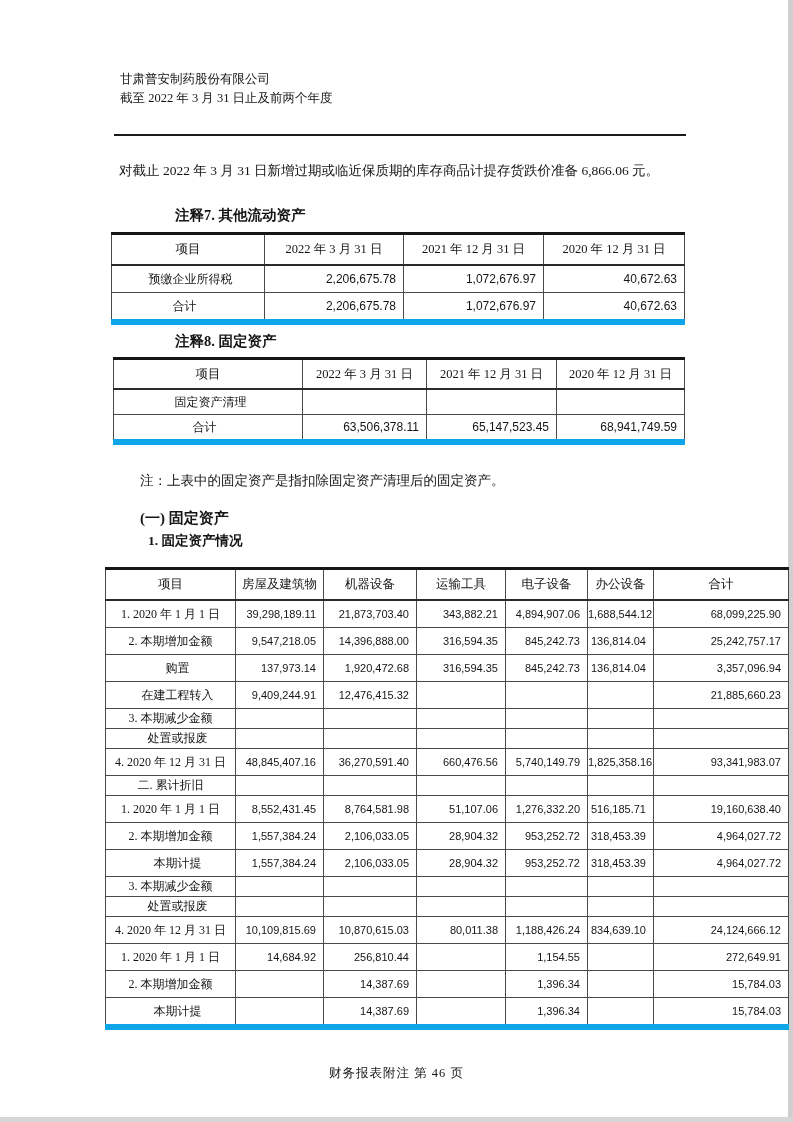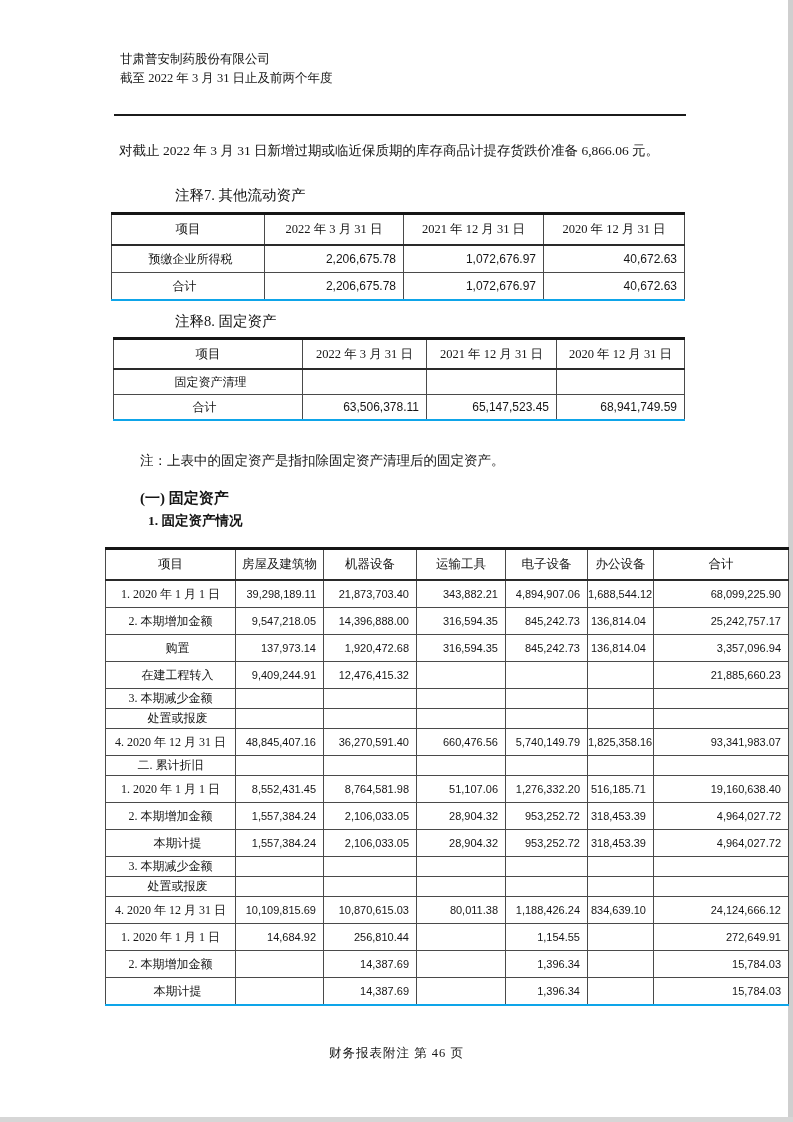--- a/index.html
+++ b/index.html
@@ -4,53 +4,53 @@
 <style>
   html, body { margin: 0; padding: 0; }
   body {
     width: 793px; height: 1122px;
     background: #ffffff;
     position: relative;
     font-family: "Liberation Serif", "DejaVu Serif", serif;
     color: #151515;
     overflow: hidden;
   }
-  .abs { position: absolute; }
+  .abs { position: absolute; margin-top: 20px; }
 
   
   .edge-right { position:absolute; top:0; left:788px; width:5px; height:1122px; background:#cfcfcf; }
   .edge-bottom { position:absolute; top:1117px; left:0; width:793px; height:5px; background:#d6d6d6; }
 
   
   .header-block { left:120px; top:50px; font-size:12.5px; line-height:19px; white-space:nowrap; }
   .header-rule { left:114px; top:114px; width:572px; height:2px; background:#1b1b1b; }
 
   .intro { left:119px; top:141px; width:565px; font-size:13.5px; line-height:20px; }
 
-  .note-title { font-weight:normal; font-size:14.5px; white-space:nowrap; }
+  .note-title { font-weight:bold; font-size:14.5px; white-space:nowrap; }
   .note7-title { left:175px; top:186px; }
   .note8-title { left:175px; top:312px; }
 
   .note8-note { left:140px; top:452px; font-size:13.5px; white-space:nowrap; }
 
   .section-title { left:140px; top:489px; font-weight:bold; font-size:15px; white-space:nowrap; }
   .subsection-title { left:148px; top:512px; font-weight:bold; font-size:13.5px; white-space:nowrap; }
 
   .footer { left:0; top:1045px; width:793px; text-align:center; font-size:12.5px; letter-spacing:1px; }
 
   
   table { border-collapse: collapse; table-layout: fixed; }
   .fin-table table { width: 100%; }
   .fin-table th, .fin-table td {
     border: 1px solid #4a4a4a;
     overflow: hidden;
     white-space: nowrap;
     padding: 0 7px 0 0;
   }
-  .fin-table table { border-top: 3px solid #161616; border-bottom: 2px solid #0ea5e9; }
+  .fin-table table { border-top: 3px solid #161616; border-bottom: 6px solid #0ea5e9; }
   .fin-table thead th {
     border-bottom: 2px solid #2a2a2a;
     font-weight: normal;
     text-align: center;
     padding: 0;
   }
   .fin-table td.label { text-align: center; padding-left: 7px; font-family: "Liberation Serif", "DejaVu Serif", serif; }
   .fin-table td.label.indent { padding-left: 21px; }
   .fin-table td.label.center { text-align: center; padding-left: 0; }
   .fin-table td.num { text-align: right; font-family: "Liberation Sans", "DejaVu Sans", sans-serif; }

